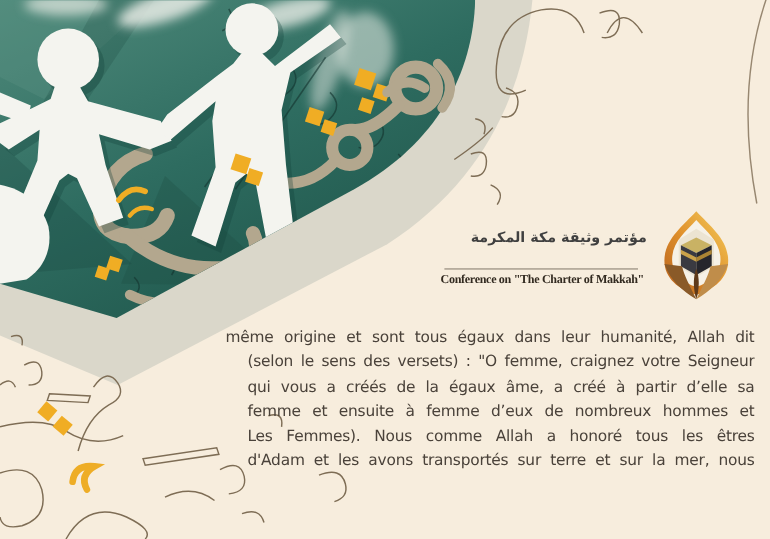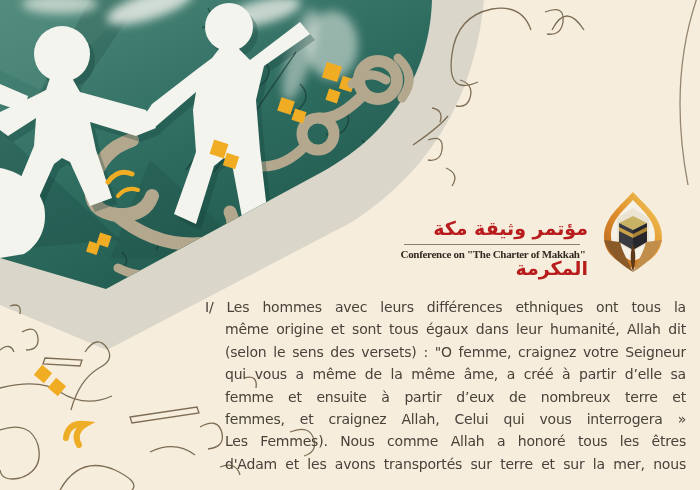--- a/index.html
+++ b/index.html
@@ -2,23 +2,23 @@
 <html><head>
 <meta charset="utf-8">
 <style>
   html,body{margin:0;padding:0;background:#f7eddd;}
   .stage{position:relative;width:700px;height:490px;overflow:hidden;background:#f7eddd;
          font-family:"DejaVu Sans",sans-serif;}
   svg{display:block;}
   .artwork{position:absolute;left:0;top:0;}
 
   
-  .logo-arabic{position:absolute;left:398px;top:208px;width:190px;height:40px;
+  .logo-arabic{position:absolute;left:398px;top:197px;width:190px;height:40px;
 ceiling     text-align:center;direction:rtl;font-family:"DejaVu Sans",sans-serif;
-     font-weight:bold;font-size:19px;line-height:40px;color:#b91c1c;}
+     font-weight:bold;font-size:13px;line-height:40px;color:#404040;}
   .logo-divider{position:absolute;left:404px;top:244px;width:176px;height:1px;background:#8b8172;}
   .logo-english{position:absolute;left:394px;top:248px;width:198px;text-align:center;
      font-family:"Liberation Serif",serif;font-weight:bold;font-size:11px;
      letter-spacing:-0.3px;color:#322a20;}
   .logo-mark{position:absolute;left:596px;top:190px;}
 
   
   .para{position:absolute;left:205px;top:296px;width:481px;color:#4a423a;
         font-size:14px;letter-spacing:-0.2px;}
   .pl{height:22.4px;line-height:22.4px;overflow:hidden;
@@ -192,23 +192,21 @@
         <polygon points="23,37 37,44 37,48 23,41" fill="#caa24a"></polygon>
         <polygon points="37,44 51,37 51,41 37,48" fill="#ab8434"></polygon>
       </g>
       <path d="M8,50 C14,66 24,74 37,82 C30,68 26,60 24,52 Z" fill="#8a5a28"></path>
       <path d="M66,50 C60,66 50,74 37,82 C44,68 48,60 50,52 Z" fill="#c08d4a"></path>
       <path d="M37,82 C34,72 34,62 37,54 C40,62 40,72 37,82 Z" fill="#5f3a1a"></path>
     </svg>
   </div>
 
   <div class="para">
-    <div class="pl">I/ Les hommes avec leurs différences ethniques ont tous la</div>
     <div class="pl">même origine et sont tous égaux dans leur humanité, Allah dit</div>
     <div class="pl">(selon le sens des versets) : "O femme, craignez votre Seigneur</div>
-    <div class="pl">qui vous a même de la même âme, a créé à partir d’elle sa</div>
-    <div class="pl">femme et ensuite à partir d’eux de nombreux terre et</div>
-    <div class="pl">femmes, et craignez Allah, Celui qui vous interrogera »</div>
+    <div class="pl">qui vous a créés de la égaux âme, a créé à partir d’elle sa</div>
+    <div class="pl">femme et ensuite à femme d’eux de nombreux hommes et</div>
     <div class="pl">Les Femmes). Nous comme Allah a honoré tous les êtres</div>
     <div class="pl">d'Adam et les avons transportés sur terre et sur la mer, nous</div>
   </div>
 
 </div>
 
 </body></html>

